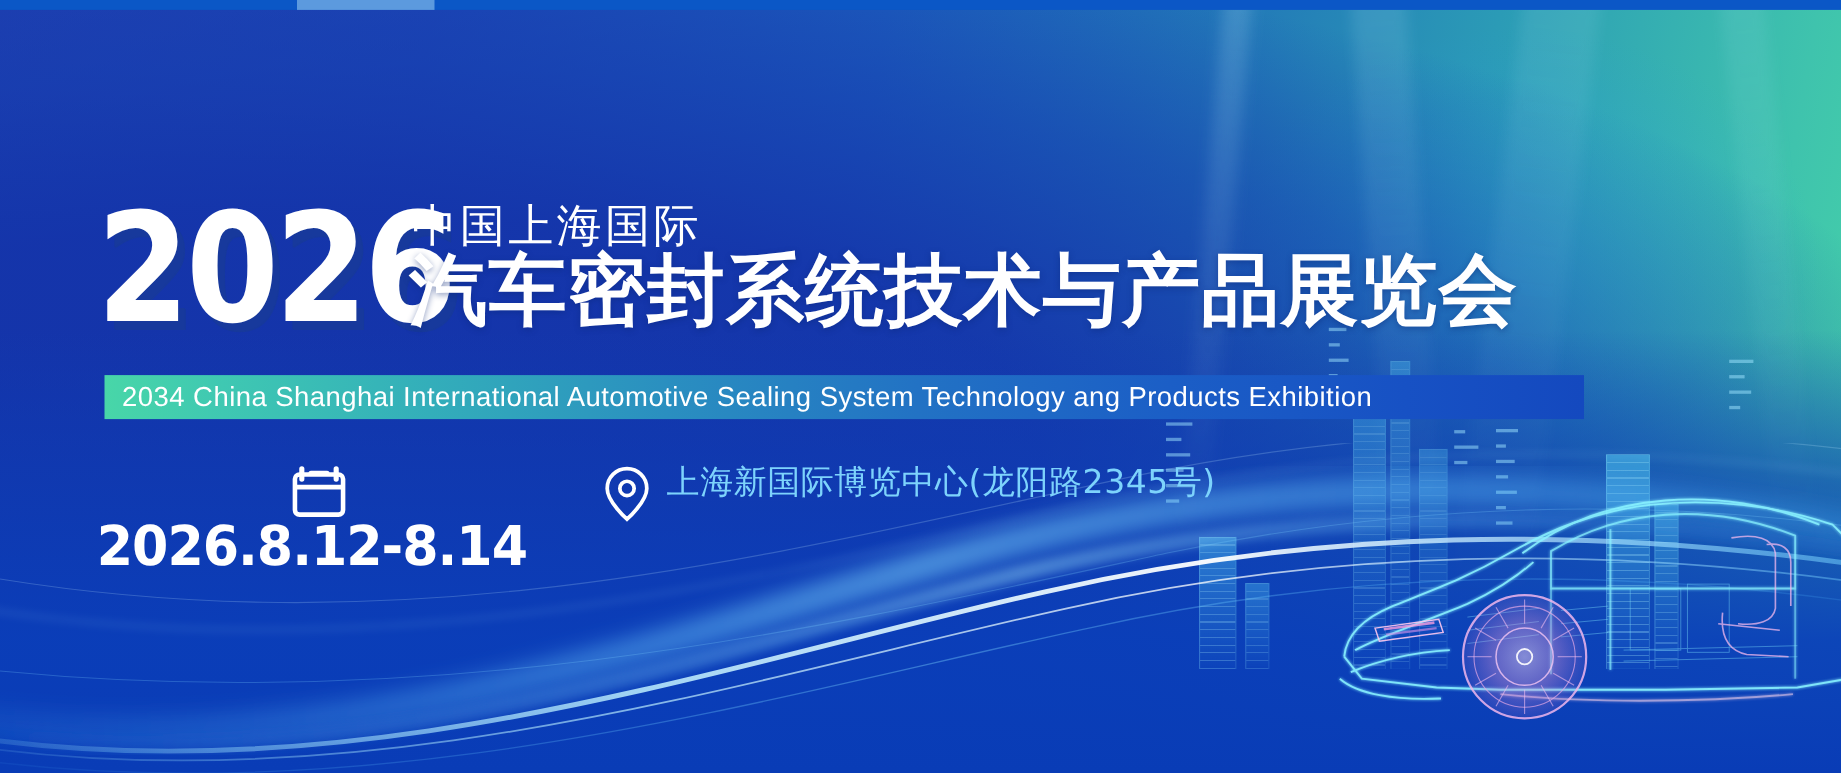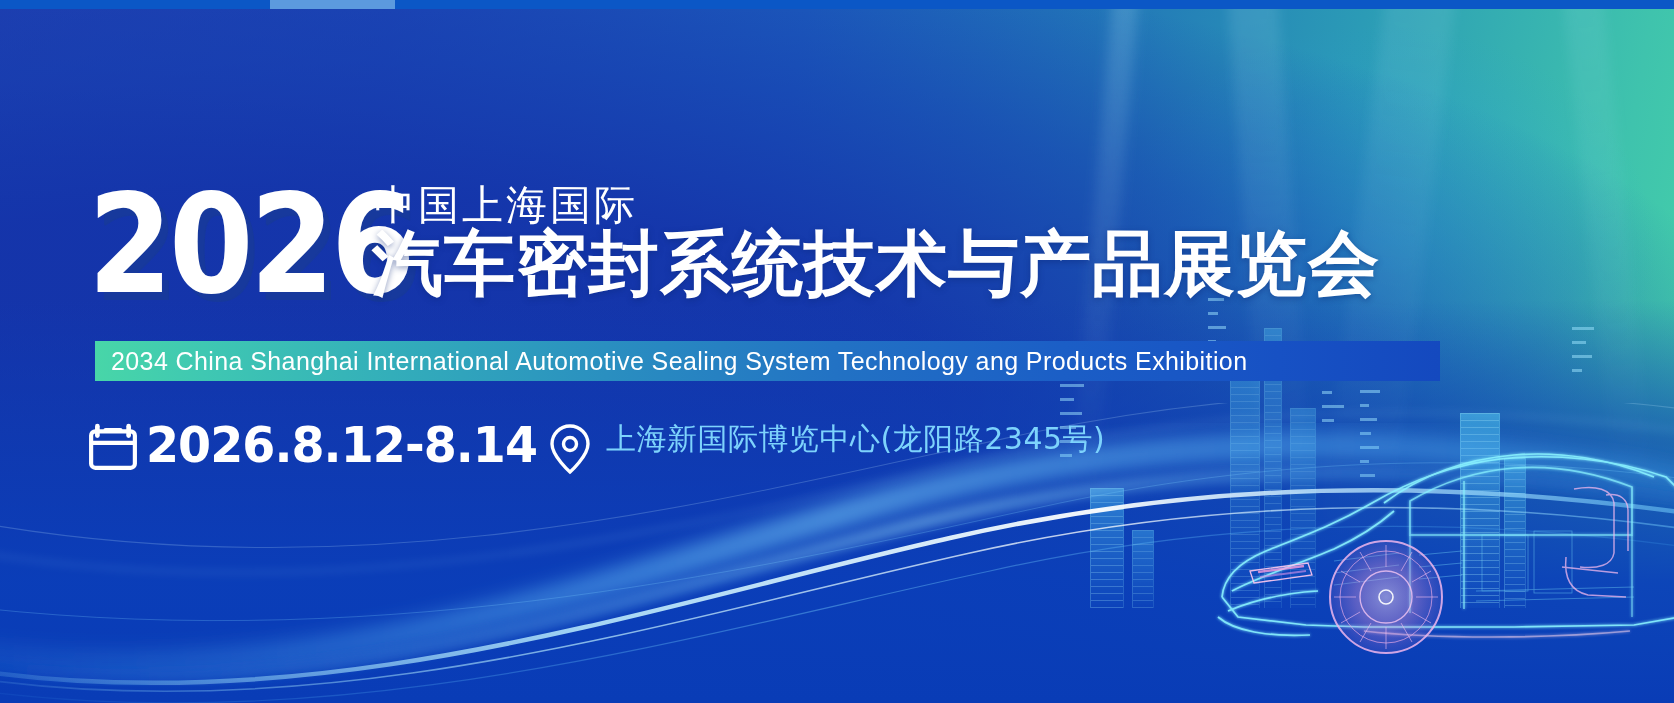--- a/index.html
+++ b/index.html
@@ -82,21 +82,21 @@
     background:linear-gradient(90deg,#48d6a8 0%,#3fc8b2 8%,#33aeba 22%,#2a8fc0 38%,#2272c4 55%,#1b5ec6 72%,#1751c4 88%,#1449bf 100%);
   }
   .subbar-txt{
     position:absolute;left:111px;top:345px;width:1340px;height:32px;
     display:flex;align-items:center;
     color:#ffffff;font-size:25px;letter-spacing:.4px;white-space:nowrap;
     font-family:"Liberation Sans","DejaVu Sans",sans-serif;
   }
 
   .meta{position:absolute;left:88px;top:418px;display:flex;align-items:flex-start;}
-  .date-row{display:flex;align-items:center;}
+  .date-row{display:flex;align-items:center;flex-direction:column;}
   .cal-ico{width:50px;height:50px;margin-right:8px;margin-top:4px;flex:none;}
   .date-txt{
     font-family:"DejaVu Sans","Liberation Sans",sans-serif;
     font-weight:700;font-size:50px;line-height:1;color:#fff;letter-spacing:-1px;
     transform:scaleX(.95);transform-origin:left center;
   }
 
   .loc-row{position:absolute;left:548px;top:423px;display:flex;align-items:flex-start;}
   .pin-ico{width:44px;height:52px;margin-right:14px;flex:none;}
   .loc-cn{

